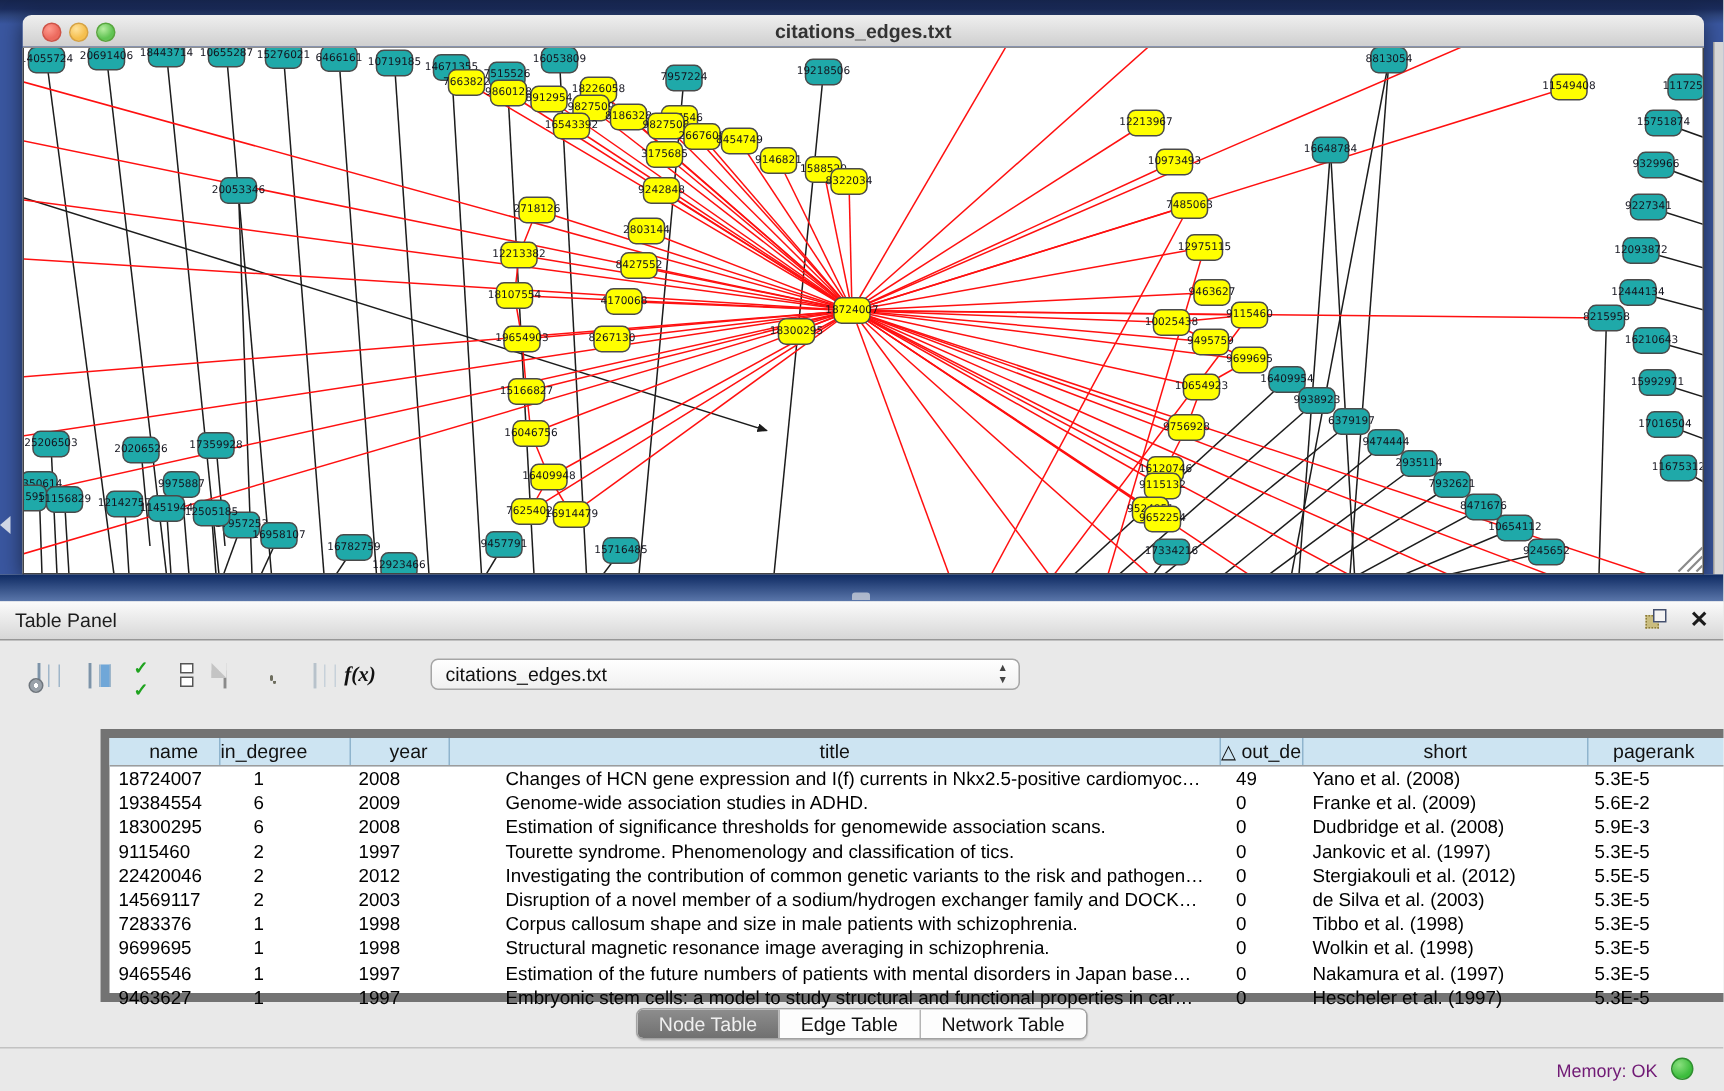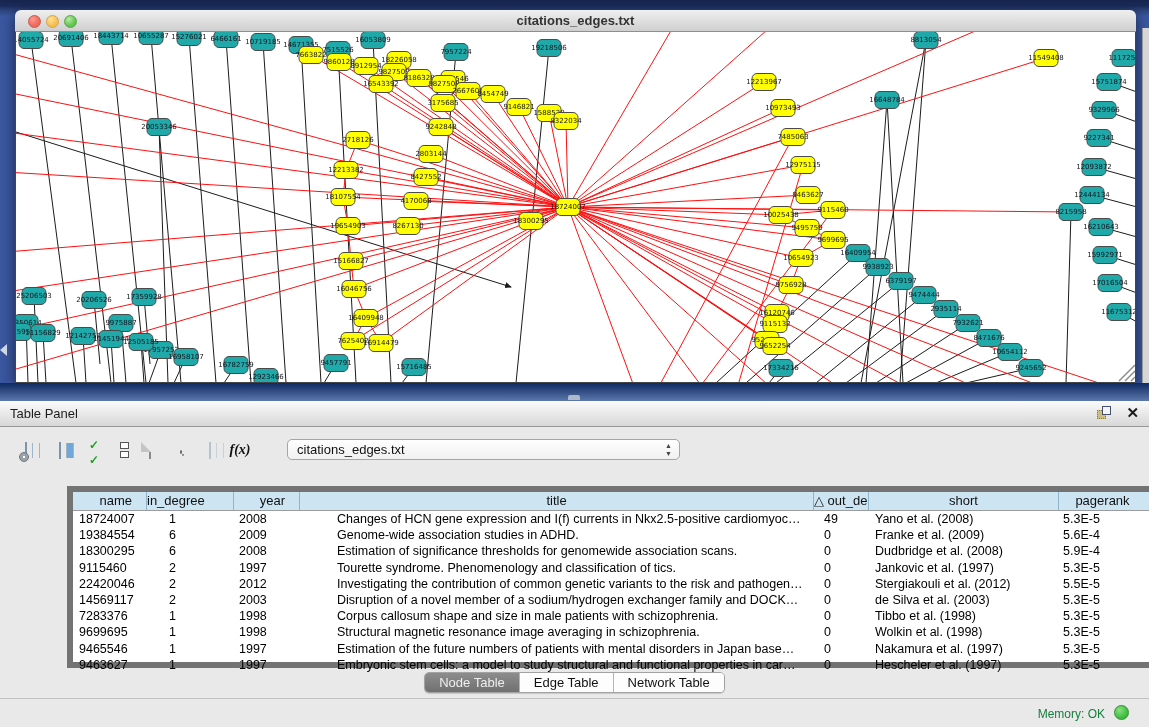--- a/index.html
+++ b/index.html
@@ -58,21 +58,21 @@
   .vthumb { position:absolute; left:2px; top:3px; width:9px; height:24px; background:linear-gradient(90deg,#c9c9c9,#aeaeae); border-radius:5px; }
 
   .tabsrow { position:absolute; left:0; top:271px; width:1149px; height:24px; text-align:center; }
   .seg { display:inline-flex; border:1px solid #a2a2a2; border-radius:5px; overflow:hidden; height:21px;
     background:#fff; box-shadow:0 1px 1px rgba(0,0,0,.15); }
   .seg .tab { padding:0 14px; font-size:13px; line-height:20px; color:#111; border-right:1px solid #b5b5b5; background:#fdfdfd; }
   .seg .tab:last-child { border-right:none; }
   .seg .tab.active { background:linear-gradient(180deg,#8d8d8d,#707070); color:#efefef; }
 
   .statusbar { position:absolute; left:0; bottom:0; width:1149px; height:29px; border-top:1px solid #c2c2c2; }
-  .mem { position:absolute; right:44px; top:8px; font-size:12px; color:#15803d; }
+  .mem { position:absolute; right:44px; top:8px; font-size:12px; color:#701a75; }
   .memdot { position:absolute; right:20px; top:6px; width:15px; height:15px; border-radius:50%;
     background:radial-gradient(circle at 35% 30%,#8ae07f,#3dbd3d 65%); border:1px solid #2f8f2f; }
 
   
   .g-table { width:20px; height:15px; border:1px solid #7d93a8; background:#fff; position:relative; }
   .g-table .hd { position:absolute; left:0; top:0; right:0; height:4px; background:#aecdea; border-bottom:1px solid #7d93a8; }
   .g-table .c1 { position:absolute; left:6px; top:0; bottom:0; width:1px; background:#9fb6c9; }
   .g-table .c2 { position:absolute; left:13px; top:0; bottom:0; width:1px; background:#9fb6c9; }
   .g-table .r1 { position:absolute; left:0; right:0; top:8px; height:1px; background:#9fb6c9; }
   .g-gear { position:absolute; right:-3px; bottom:-4px; width:10px; height:10px; border-radius:50%;
@@ -729,30 +729,30 @@
             <div class="tc" style="width: 190px; padding-left: 6px;">Yano et al. (2008)</div>
             <div class="tc" style="width: 87px; padding-left: 4px;">5.3E-5</div>
           </div>
           <div class="trow">
             <div class="tc" style="width: 74px; padding-left: 6px;">19384554</div>
             <div class="tc" style="width: 87px; padding-left: 22px;">6</div>
             <div class="tc" style="width: 66px; padding-left: 5px;">2009</div>
             <div class="tc" style="width: 514px; padding-left: 37px;">Genome-wide association studies in ADHD.</div>
             <div class="tc" style="width: 55px; padding-left: 10px;">0</div>
             <div class="tc" style="width: 190px; padding-left: 6px;">Franke et al. (2009)</div>
-            <div class="tc" style="width: 87px; padding-left: 4px;">5.6E-4</div>
+            <div class="tc" style="width: 87px; padding-left: 4px;">5.6E-2</div>
           </div>
           <div class="trow">
             <div class="tc" style="width: 74px; padding-left: 6px;">18300295</div>
             <div class="tc" style="width: 87px; padding-left: 22px;">6</div>
             <div class="tc" style="width: 66px; padding-left: 5px;">2008</div>
             <div class="tc" style="width: 514px; padding-left: 37px;">Estimation of significance thresholds for genomewide association scans.</div>
             <div class="tc" style="width: 55px; padding-left: 10px;">0</div>
             <div class="tc" style="width: 190px; padding-left: 6px;">Dudbridge et al. (2008)</div>
-            <div class="tc" style="width: 87px; padding-left: 4px;">5.9E-4</div>
+            <div class="tc" style="width: 87px; padding-left: 4px;">5.9E-3</div>
           </div>
           <div class="trow">
             <div class="tc" style="width: 74px; padding-left: 6px;">9115460</div>
             <div class="tc" style="width: 87px; padding-left: 22px;">2</div>
             <div class="tc" style="width: 66px; padding-left: 5px;">1997</div>
             <div class="tc" style="width: 514px; padding-left: 37px;">Tourette syndrome. Phenomenology and classification of tics.</div>
             <div class="tc" style="width: 55px; padding-left: 10px;">0</div>
             <div class="tc" style="width: 190px; padding-left: 6px;">Jankovic et al. (1997)</div>
             <div class="tc" style="width: 87px; padding-left: 4px;">5.3E-5</div>
           </div>

